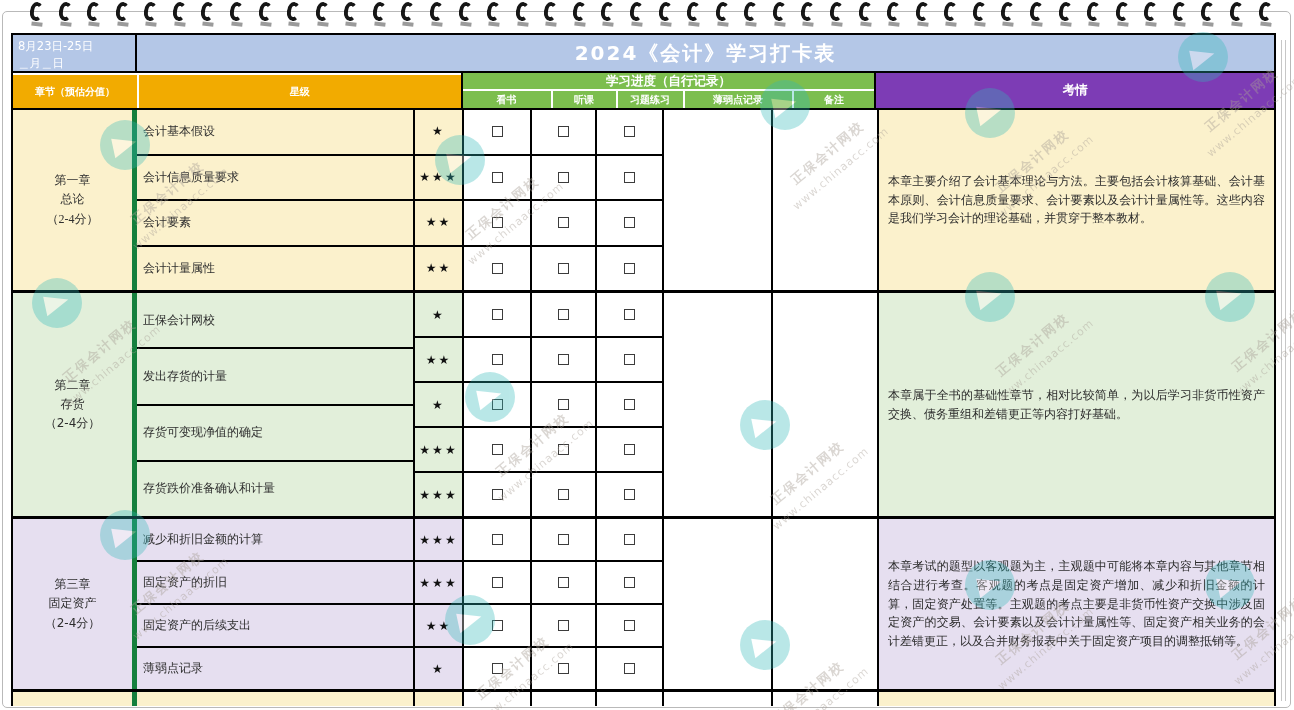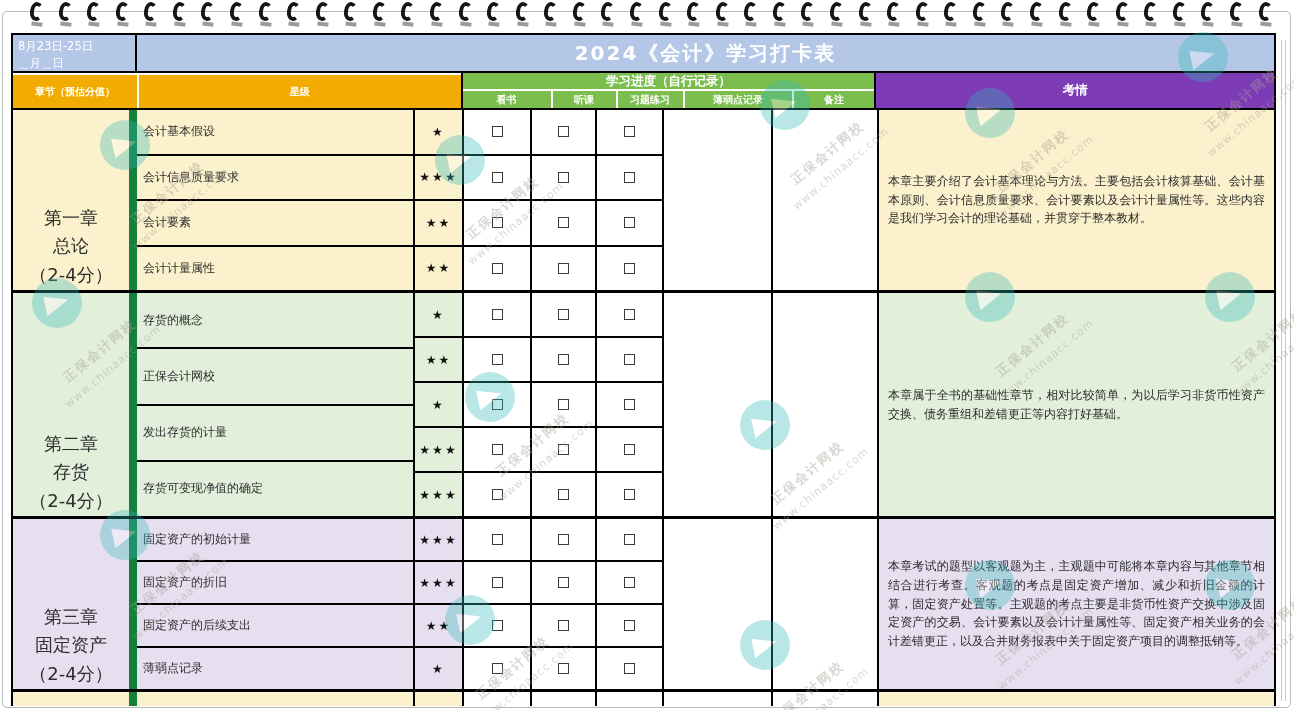--- a/index.html
+++ b/index.html
@@ -41,38 +41,38 @@
   .green  { background:#7cbe4e; }
   .sub-row { flex:1; display:flex; border-top:2px solid #fff; }
   .sub-cell { display:flex; align-items:center; justify-content:center;
               color:#fff; font-weight:bold; font-size:10px; }
   .sub-cell + .sub-cell { border-left:2px solid #fff; }
   .wA1{width:124px;} .wA2{width:278px;} .wA3{flex:1;}
   .wB1{width:88px;} .wB2{width:65px;} .wB3{width:67px;} .wB4{width:109px;} .wB5{flex:1;}
 
   
   .block { display:flex; border-bottom:3px solid #000; flex:0 0 auto; }
-  .c-chap { width:124px; border-right:8px solid #15803d; display:flex; align-items:flex-end;
-            justify-content:center; text-align:center; font-size:18px; color:#2e2e2e; line-height:1.6; }
+  .c-chap { width:124px; border-right:5px solid #15803d; display:flex; align-items:center;
+            justify-content:center; text-align:center; font-size:12px; color:#2e2e2e; line-height:1.6; }
   .c-topics { width:278px; border-right:2px solid #000; display:flex; flex-direction:column; }
   .c-stars  { width:49px;  border-right:2px solid #000; display:flex; flex-direction:column; }
   .c-check  { border-right:2px solid #000; display:flex; flex-direction:column; background:#fff; }
   .cw1{width:68px;} .cw2{width:65px;} .cw3{width:67px;}
   .c-weak { width:109px; border-right:2px solid #000; background:#fff; }
   .c-note { width:106px; border-right:2px solid #000; background:#fff; }
   .c-exam { flex:1; display:flex; align-items:center; padding:4px 9px; font-size:12px;
             color:#2b2b2b; line-height:1.58; text-align:justify; }
   .trow { flex:1; border-bottom:2px solid #000; display:flex; align-items:center; }
   .trow:last-child { border-bottom:none; }
   .topic-txt { padding-left:6px; font-size:12px; color:#2e2e2e; }
   .star-txt { width:100%; text-align:center; font-size:12px; color:#111; letter-spacing:2px; }
   .trow.center { justify-content:center; }
   .cb { display:inline-block; width:11px; height:11px; border:1.5px solid #3c3c3c; background:#fff; }
 
-  .bg-cream { background:#fbf1cc; }
+  .bg-cream { background:#fbf1cc;font-family:Liberation Serif, serif; }
   .bg-green { background:#e2efda; }
   .bg-lav   { background:#e6dff0; }
 
   .h-ch1 { height:183px; } .h-ch2 { height:226px; } .h-ch3 { height:173px; }
   .sliver { display:flex; flex:0 0 auto; height:14px; }
 
   
   .wm-layer { position:absolute; left:0; top:0; width:1294px; height:710px;
               pointer-events:none; z-index:20; }
   .wm { position:absolute; }
@@ -259,30 +259,30 @@
     <div class="block h-ch2">
       <div class="c-chap bg-green">
         <div>
           <div>第二章</div>
           <div>存货</div>
           <div>（2-4分）</div>
         </div>
       </div>
       <div class="c-topics bg-green">
         <div class="trow">
-            <span class="topic-txt">存货的概念</span>
-          </div>
-        <div class="trow">
             <span class="topic-txt">正保会计网校</span>
           </div>
         <div class="trow">
             <span class="topic-txt">发出存货的计量</span>
           </div>
         <div class="trow">
             <span class="topic-txt">存货可变现净值的确定</span>
+          </div>
+        <div class="trow">
+            <span class="topic-txt">存货跌价准备确认和计量</span>
           </div>
       </div>
       <div class="c-stars bg-green">
         <div class="trow">
             <span class="star-txt">★</span>
           </div>
         <div class="trow">
             <span class="star-txt">★★</span>
           </div>
         <div class="trow">
@@ -356,21 +356,21 @@
     <div class="block h-ch3">
       <div class="c-chap bg-lav">
         <div>
           <div>第三章</div>
           <div>固定资产</div>
           <div>（2-4分）</div>
         </div>
       </div>
       <div class="c-topics bg-lav">
         <div class="trow">
-            <span class="topic-txt">固定资产的初始计量</span>
+            <span class="topic-txt">减少和折旧金额的计算</span>
           </div>
         <div class="trow">
             <span class="topic-txt">固定资产的折旧</span>
           </div>
         <div class="trow">
             <span class="topic-txt">固定资产的后续支出</span>
           </div>
         <div class="trow">
             <span class="topic-txt">薄弱点记录</span>
           </div>

